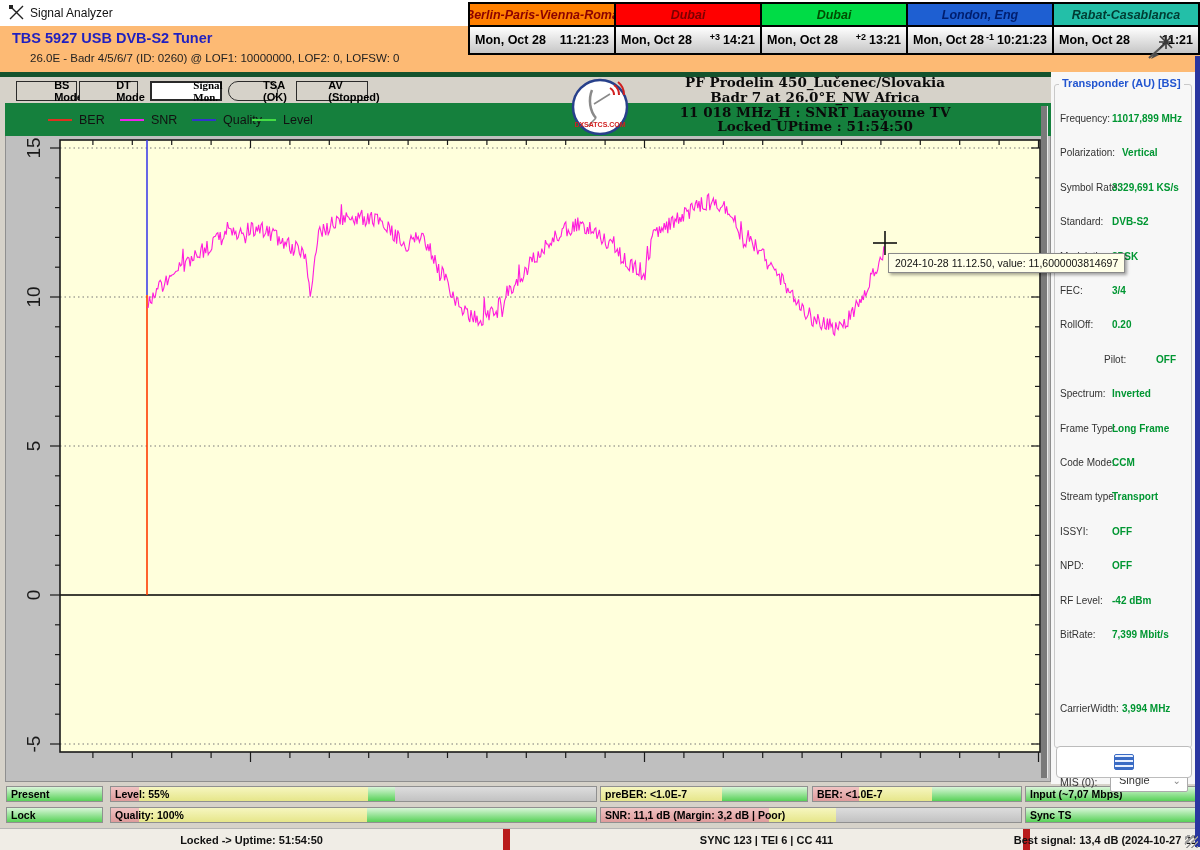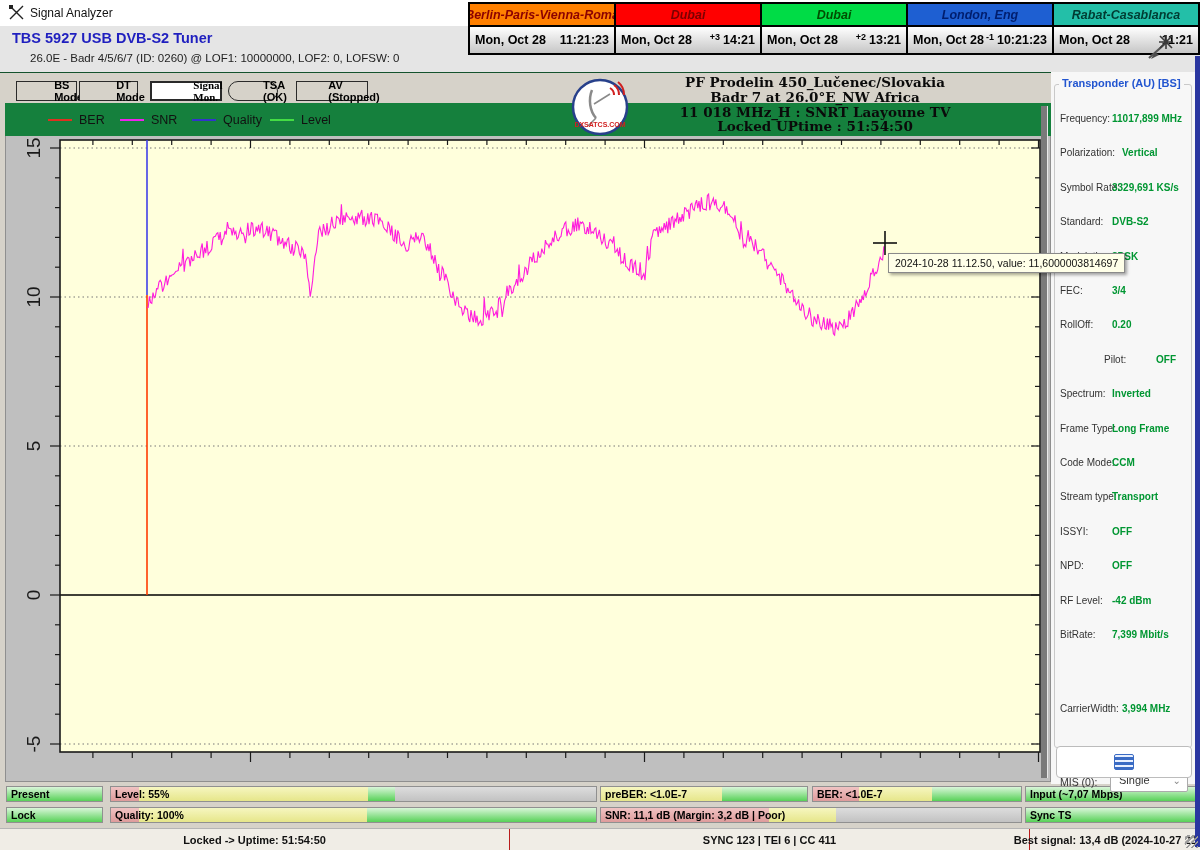--- a/index.html
+++ b/index.html
@@ -3,21 +3,21 @@
 <meta charset="utf-8">
 <style>
   html,body{margin:0;padding:0}
   body{width:1200px;height:850px;position:relative;overflow:hidden;
        background:#D6D2C9;font-family:"Liberation Sans",sans-serif;}
   .abs{position:absolute}
 
   
   .titlebar{left:0;top:0;width:1200px;height:26px;background:#fff;}
   .titlebar .tlabel{position:absolute;left:30px;top:6px;font-size:12px;color:#111;}
-  .whiteband{left:0;top:26px;width:1200px;height:46px;background:#e5e5e5;border-bottom:1px solid #14532d;}
+  .whiteband{left:0;top:26px;width:1200px;height:46px;background:#fdba74;border-bottom:5px solid #14532d;}
   .tuner-name{position:absolute;left:12px;top:4px;font-size:14.5px;font-weight:bold;color:#1F1FBF;}
   .tuner-info{position:absolute;left:30px;top:26px;font-size:11.5px;color:#222;}
 
   
   .clocks{left:468px;top:2px;width:732px;height:53px;border:2px solid #000;box-sizing:border-box;
           display:flex;background:#000;z-index:30;}
   .clock-cell{flex:1 1 0;display:flex;flex-direction:column;border-right:2px solid #000;min-width:0}
   .clock-cell:last-child{border-right:none}
   .clock-head{height:21px;display:flex;align-items:center;justify-content:center;
               font-size:12.5px;font-weight:bold;font-style:italic;border-bottom:2px solid #000;
@@ -76,21 +76,21 @@
   .pseg.green{background:linear-gradient(#D9F6D9,#58D158)}
   .pseg.yellow{background:linear-gradient(#F6F6C0,#E6E68A)}
   .pseg.pink{background:linear-gradient(#F0C3C3,#DE9B9B)}
   .pseg.gray{background:linear-gradient(#DDDDDD,#C2C2C2)}
   .ptext{position:absolute;left:4px;top:1px;font-size:10.5px;font-weight:bold;color:#000;white-space:nowrap;z-index:2}
 
   
   .statusbar{left:0;top:828px;width:1200px;height:22px;background:#F0EDE6;border-top:1px solid #b5b5b5;
              display:flex;z-index:7}
   .status-cell{display:flex;align-items:center;justify-content:center;font-size:11px;font-weight:bold;
-               color:#111;border-right:1px solid #b91c1c;box-sizing:border-box;white-space:nowrap}
+               color:#111;border-right:7px solid #b91c1c;box-sizing:border-box;white-space:nowrap}
   .grip{position:absolute;right:2px;bottom:2px;width:13px;height:13px;z-index:9;
         background:repeating-linear-gradient(135deg,transparent 0 2px,#9a9a9a 2px 3.6px);}
 
   svg{display:block}
 </style>
 </head>
 <body>
 
 <div class="abs titlebar">
   <svg class="abs" style="left:8px;top:4px" width="17" height="17" viewBox="0 0 17 17">
@@ -164,21 +164,21 @@
       <span class="legend-label">BER</span>
     </div>
     <div class="legend-item" style="left: 115px;">
       <span class="legend-line" style="background:#EE22EE"></span>
       <span class="legend-label">SNR</span>
     </div>
     <div class="legend-item" style="left: 187px;">
       <span class="legend-line" style="background:#3333CC"></span>
       <span class="legend-label">Quality</span>
     </div>
-    <div class="legend-item" style="left: 265px;">
+    <div class="legend-item" style="left: 247px;">
       <span class="legend-line" style="background:#44DD44"></span>
       <span class="legend-label">Level</span>
     </div>
   </div>
 <div class="abs right-rail"></div>
 
 <div class="abs head-block">
   <div>PF Prodelin 450_Lučenec/Slovakia</div>
   <div>Badr 7 at 26.0°E_NW Africa</div>
   <div>11 018 MHz_H : SNRT Laayoune TV</div>

